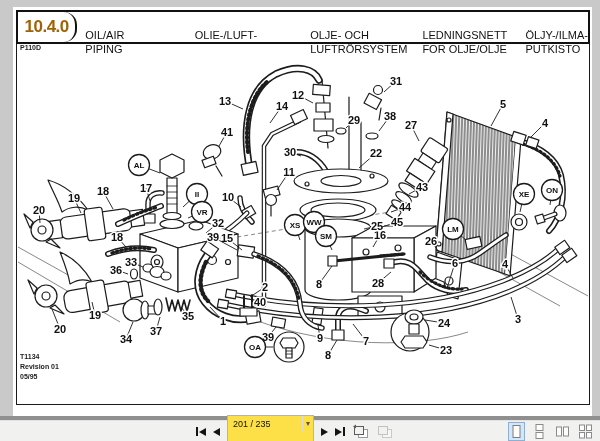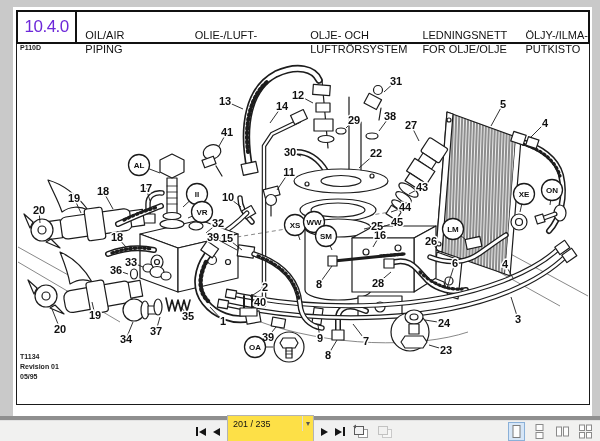--- a/index.html
+++ b/index.html
@@ -3,21 +3,21 @@
 <meta charset="utf-8">
 <style>
   html,body{margin:0;padding:0;background:#9e9e9e;}
   .screen{position:relative;width:600px;height:441px;background:#c9c9c9;overflow:hidden;
           font-family:"Liberation Sans",sans-serif;}
   .page{position:absolute;left:13px;top:7px;width:579px;height:409px;background:#ffffff;}
   .frame{position:absolute;left:3px;top:3px;width:572px;height:393px;border:1px solid #1a1a1a;}
   .header-box{position:absolute;left:-1px;top:-1px;right:-1px;height:30px;border:2px solid #111;
               background:#fff;display:flex;align-items:stretch;}
   .hcell-num{width:62px;border-right:2px solid #111;display:flex;align-items:center;justify-content:center;
-             font-weight:normal;font-size:17px;letter-spacing:-0.5px;color:#6d28d9;}
+             font-weight:bold;font-size:17px;letter-spacing:-0.5px;color:#a16207;border-radius:13px;}
   .hcell{font-size:11px;font-weight:normal;color:#111;line-height:1.25;padding-top:17px;}
   .hcell span{display:block;white-space:nowrap;}
   .t0{margin-left:8px;width:100px;}
   .t1{margin-left:17px;width:100px;}
   .t2{margin-left:23px;width:103px;}
   .t3{margin-left:15px;width:105px;}
   .t4{margin-left:6px;flex:1;}
   .model-code{position:absolute;left:3px;top:33px;font-size:7px;font-weight:bold;color:#222;}
   .footer-note{position:absolute;left:3px;bottom:22px;font-size:7px;font-weight:bold;color:#222;line-height:1.45;}
   .footer-note span{display:block;}

